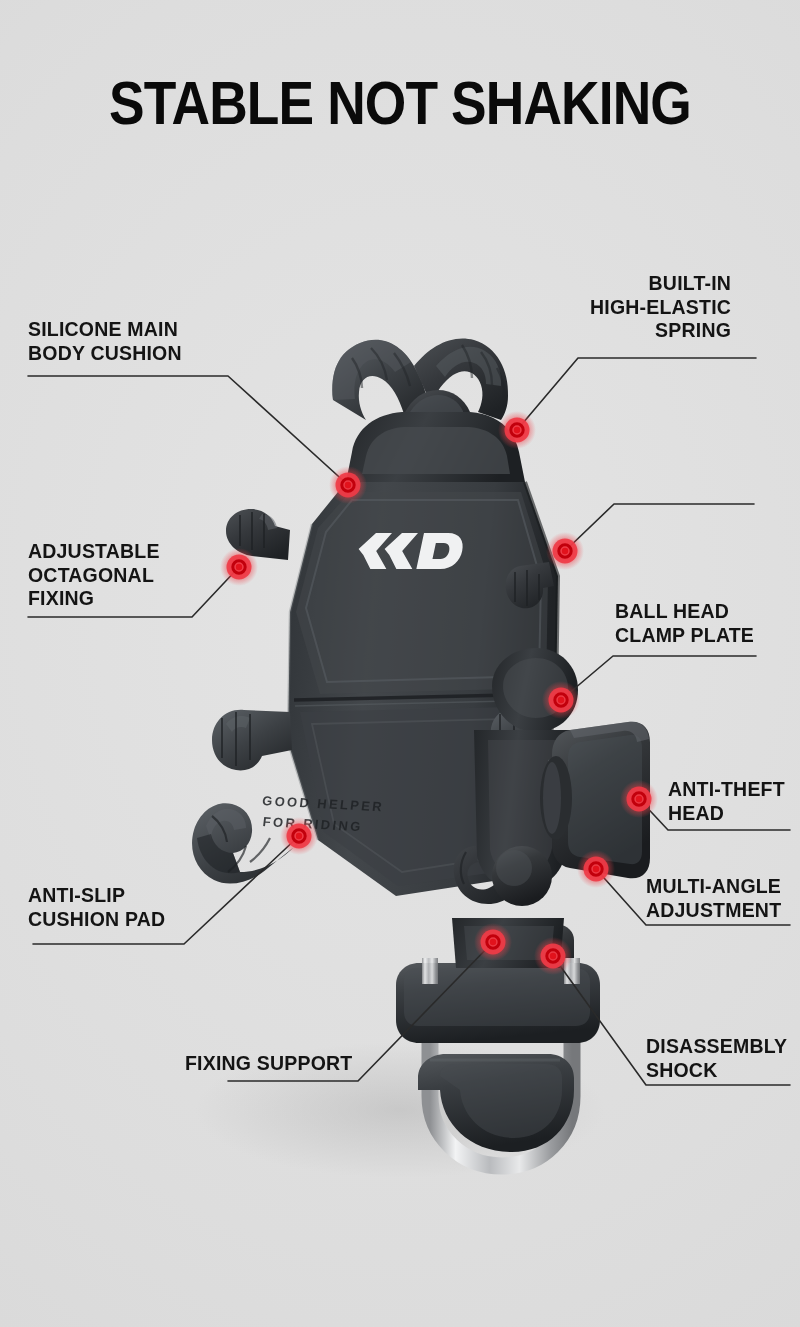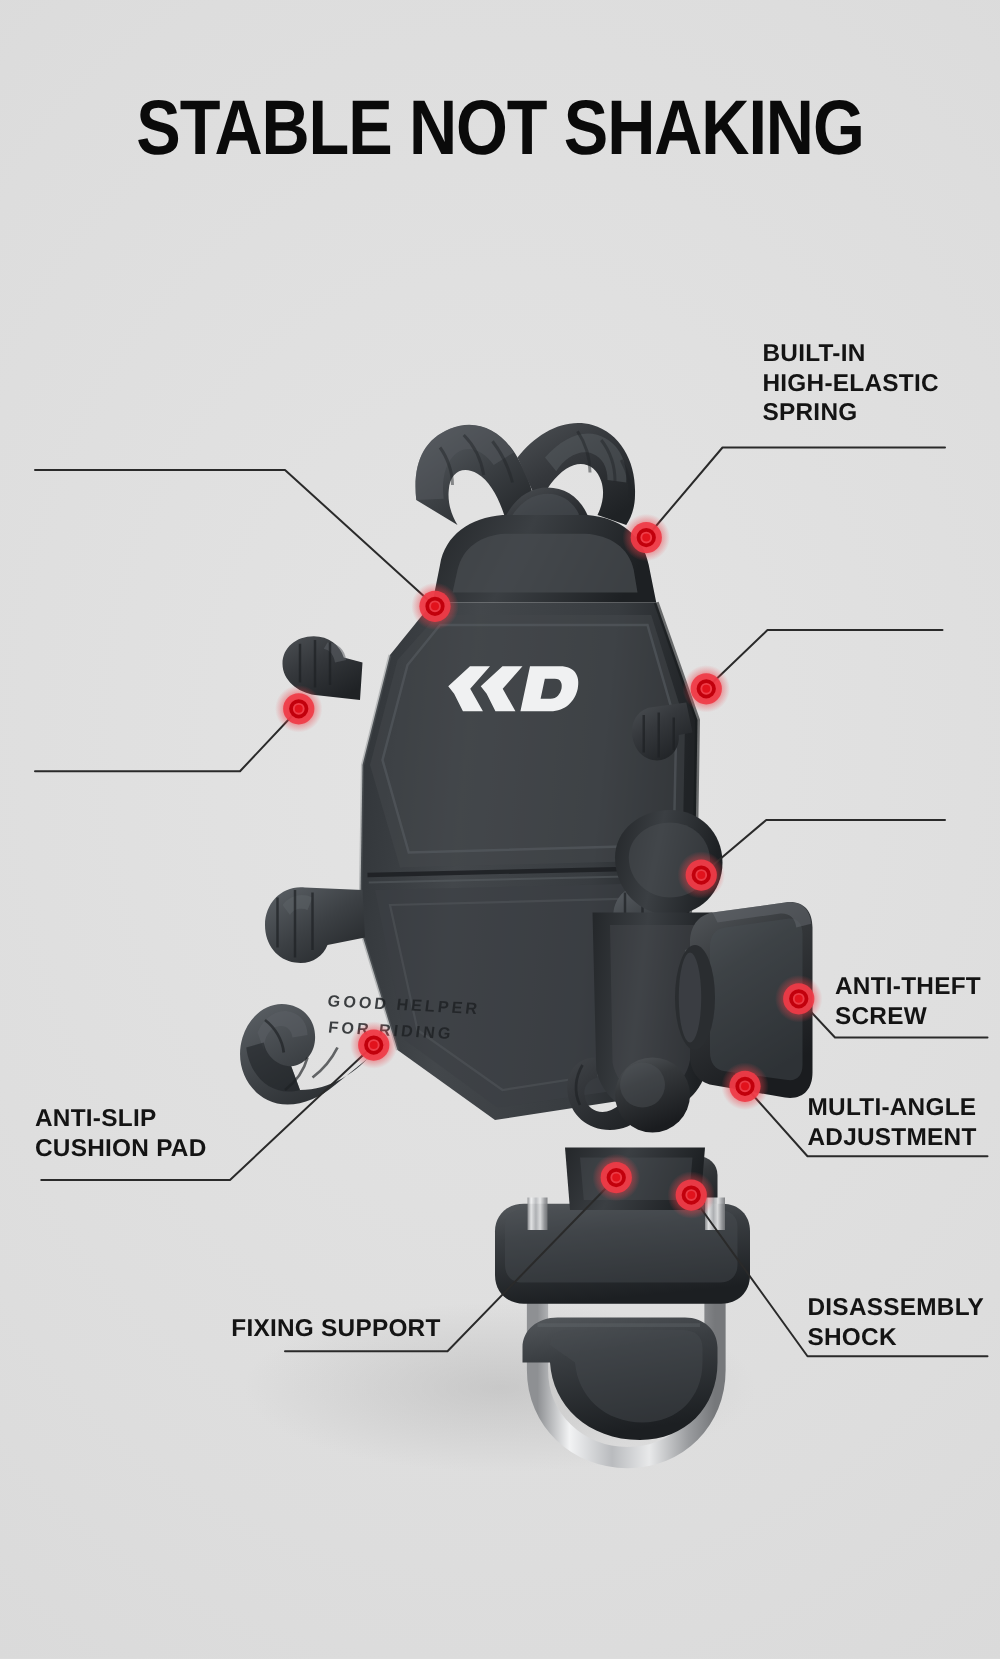--- a/index.html
+++ b/index.html
@@ -384,25 +384,32 @@
         </g>
         <g>
           <circle cx="553" cy="956" r="19" fill="url(#gGlow)"></circle>
           <circle cx="553" cy="956" r="12.5" fill="#ef3b46" opacity="0.92"></circle>
           <circle cx="553" cy="956" r="6.2" fill="none" stroke="#c2000c" stroke-width="3"></circle>
           <circle cx="553" cy="956" r="3.2" fill="#e2121c"></circle>
         </g>
       </g>
   </svg>
 
-  <div class="callout right" style="left: 610px; top: 272px;">BUILT-IN
+  <div class="callout left" style="left: 28px; top: 318px;">SILICONE MAIN
+BODY CUSHION</div>
+  <div class="callout right" style="left: 590px; top: 272px; text-align: right;">BUILT-IN
 HIGH-ELASTIC
 SPRING</div>
+  <div class="callout left" style="left: 28px; top: 540px;">ADJUSTABLE
+OCTAGONAL
+FIXING</div>
+  <div class="callout right" style="left: 615px; top: 600px;">BALL HEAD
+CLAMP PLATE</div>
   <div class="callout right" style="left: 668px; top: 778px;">ANTI-THEFT
-SCREW</div>
+HEAD</div>
   <div class="callout right" style="left: 646px; top: 875px;">MULTI-ANGLE
 ADJUSTMENT</div>
   <div class="callout left" style="left: 28px; top: 884px;">ANTI-SLIP
 CUSHION PAD</div>
   <div class="callout left" style="left: 185px; top: 1052px;">FIXING SUPPORT</div>
   <div class="callout right" style="left: 646px; top: 1035px;">DISASSEMBLY
 SHOCK</div>
 
 </div>
 

